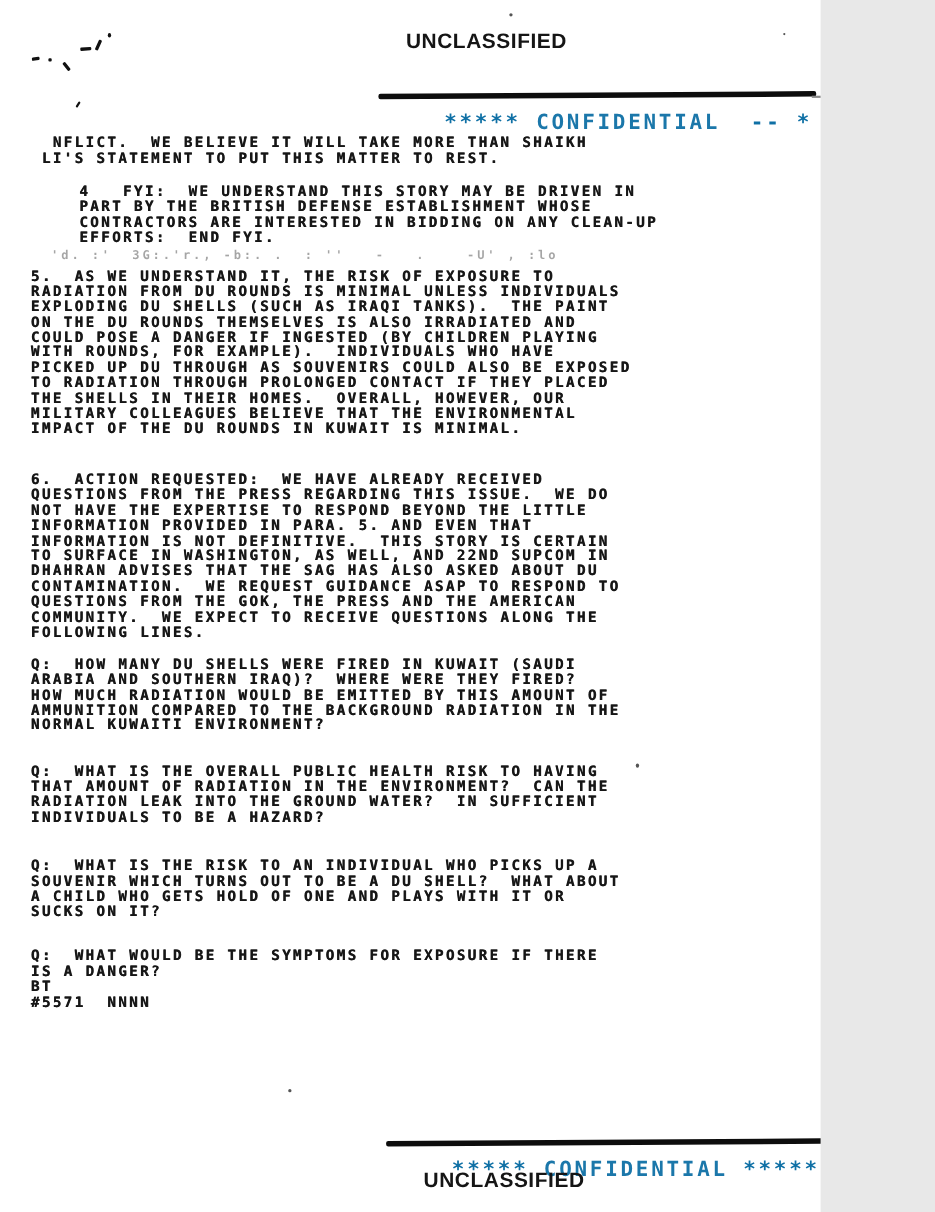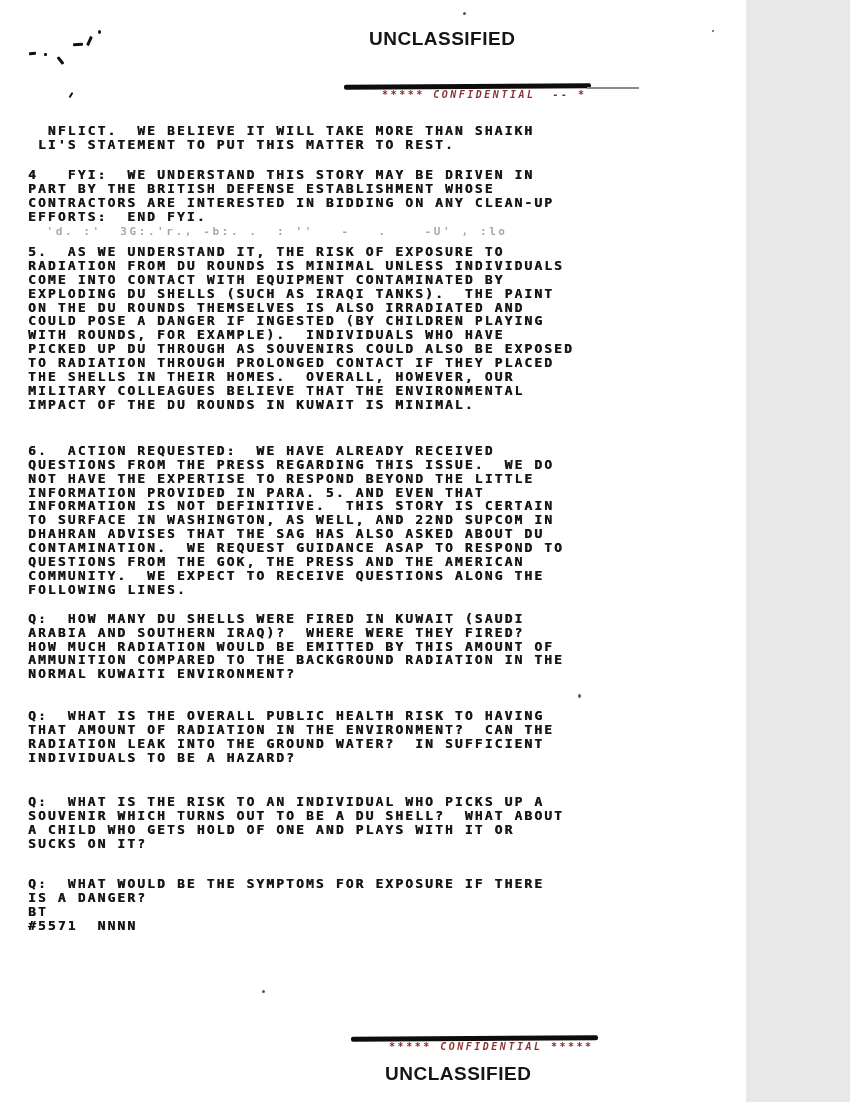--- a/index.html
+++ b/index.html
@@ -45,24 +45,23 @@
     letter-spacing:2.6px;
     text-shadow:none;
   }
 
   
   .strike{
     position:absolute;
     white-space:pre;
     font-family:"DejaVu Sans Mono", monospace;
     font-weight:700;
-    font-size:10px;
+    font-size:19px;
     letter-spacing:2.5px;
-    color:#7f1d1d;
-    font-style:italic;
+    color:#0369a1;
   }
   .strike .s-word{opacity:0.9;}
   .strike .s-prefix,.strike .s-suffix{opacity:0.95;}
   .strike .bar{
     position:absolute;
     left:-4px;right:-4px;top:6px;
     height:4.5px;
     background:#0d0d0d;
     transform:rotate(-0.35deg);
     border-radius:2px;
@@ -92,33 +91,32 @@
     <span class="s-prefix">***** </span><span class="s-word">CONFIDENTIAL</span><span class="s-suffix">  -- *</span>
     <div class="bar"></div>
     <div class="tail"></div>
   </div>
 
   <div class="docbody" id="doc-body">
       <div class="para" style="margin-top: 16px;">
         <div class="tline">  NFLICT.  WE BELIEVE IT WILL TAKE MORE THAN SHAIKH</div>
         <div class="tline"> LI'S STATEMENT TO PUT THIS MATTER TO REST.</div>
       </div>
-      <div class="para" style="margin-top: 16.68px;">
+      <div class="para" style="margin-top: 16.68px; margin-left: 44px;">
         <div class="tline">4   FYI:  WE UNDERSTAND THIS STORY MAY BE DRIVEN IN</div>
         <div class="tline">PART BY THE BRITISH DEFENSE ESTABLISHMENT WHOSE</div>
         <div class="tline">CONTRACTORS ARE INTERESTED IN BIDDING ON ANY CLEAN-UP</div>
         <div class="tline">EFFORTS:  END FYI.</div>
       </div>
       <div class="para faint" style="margin-top: 1.39px;">
         <div class="tline">  'd. :'  3G:.'r., -b:. .  : ''   -   .    -U' , :lo</div>
       </div>
       <div class="para" style="margin-top: 5.56px;">
         <div class="tline">5.  AS WE UNDERSTAND IT, THE RISK OF EXPOSURE TO</div>
         <div class="tline">RADIATION FROM DU ROUNDS IS MINIMAL UNLESS INDIVIDUALS</div>
-        <div class="tline">COME INTO CONTACT WITH EQUIPMENT CONTAMINATED BY</div>
         <div class="tline">EXPLODING DU SHELLS (SUCH AS IRAQI TANKS).  THE PAINT</div>
         <div class="tline">ON THE DU ROUNDS THEMSELVES IS ALSO IRRADIATED AND</div>
         <div class="tline">COULD POSE A DANGER IF INGESTED (BY CHILDREN PLAYING</div>
         <div class="tline">WITH ROUNDS, FOR EXAMPLE).  INDIVIDUALS WHO HAVE</div>
         <div class="tline">PICKED UP DU THROUGH AS SOUVENIRS COULD ALSO BE EXPOSED</div>
         <div class="tline">TO RADIATION THROUGH PROLONGED CONTACT IF THEY PLACED</div>
         <div class="tline">THE SHELLS IN THEIR HOMES.  OVERALL, HOWEVER, OUR</div>
         <div class="tline">MILITARY COLLEAGUES BELIEVE THAT THE ENVIRONMENTAL</div>
         <div class="tline">IMPACT OF THE DU ROUNDS IN KUWAIT IS MINIMAL.</div>
       </div>

